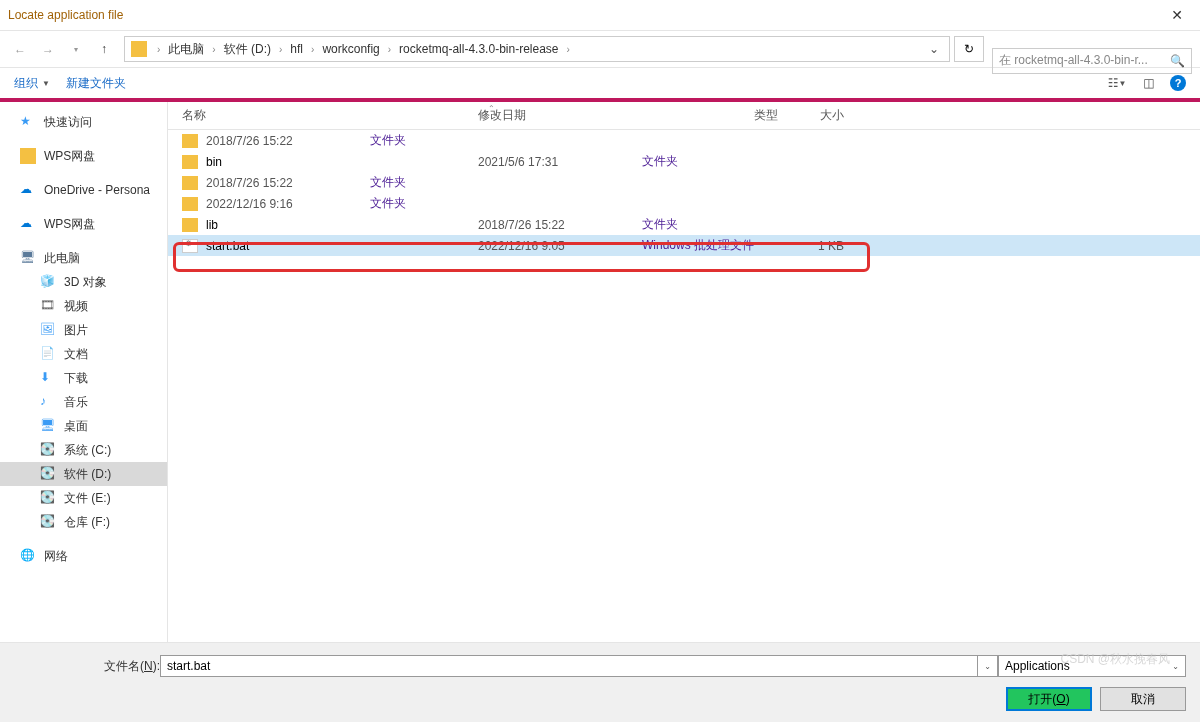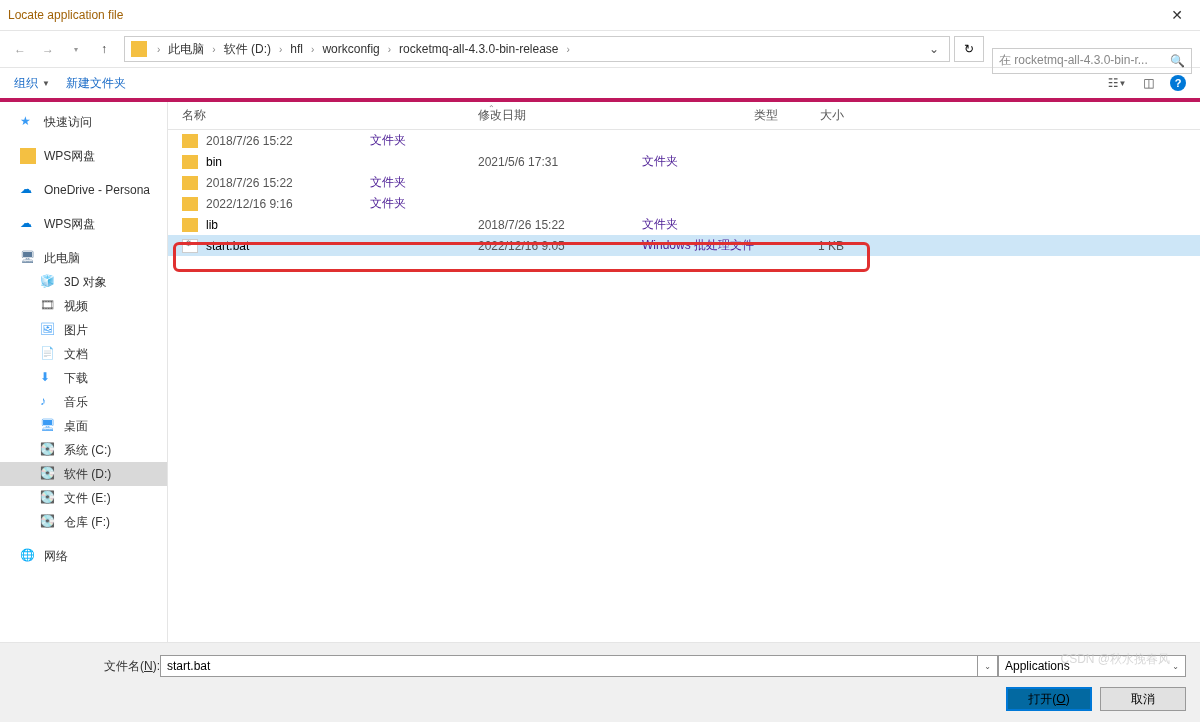--- a/index.html
+++ b/index.html
@@ -80,21 +80,21 @@
 .bottombar { position: absolute; bottom: 0; left: 0; right: 0; height: 80px; border-top: 1px solid #e5e5e5; background: #f0f0f0; padding: 12px 14px; }
 .filename-row { display: flex; align-items: center; margin-bottom: 10px; margin-left: 90px; }
 .fn-label { color: #333; }
 .fn-label u { text-decoration: underline; }
 .fn-input { flex: 1; height: 22px; border: 1px solid #999; padding: 0 6px; background: #fff; }
 .fn-drop { width: 20px; height: 22px; border: 1px solid #999; border-left: none; background: #fff; display: flex; align-items: center; justify-content: center; font-size: 8px; color: #555; cursor: pointer; }
 .filter-sel { width: 188px; height: 22px; border: 1px solid #999; background: #fff; display: flex; align-items: center; padding: 0 6px; justify-content: space-between; cursor: pointer; }
 .filter-sel .drop { font-size: 8px; color: #555; }
 .btn-row { display: flex; justify-content: flex-end; gap: 8px; }
 .btn { width: 86px; height: 24px; border: 1px solid #999; background: #e1e1e1; cursor: pointer; display: flex; align-items: center; justify-content: center; }
-.btn.primary { border: 2px solid #0078d7; background: #0369a1; }
+.btn.primary { border: 2px solid #0078d7; background: #22c55e; }
 
 .watermark { position: absolute; right: 30px; bottom: 54px; color: #c8c8c8; font-size: 12px; opacity: 0.7; }
 </style>
 </head>
 <body>
 
 <div class="titlebar">
   <span class="title">Locate application file</span>
   <span class="close">✕</span>
 </div>

